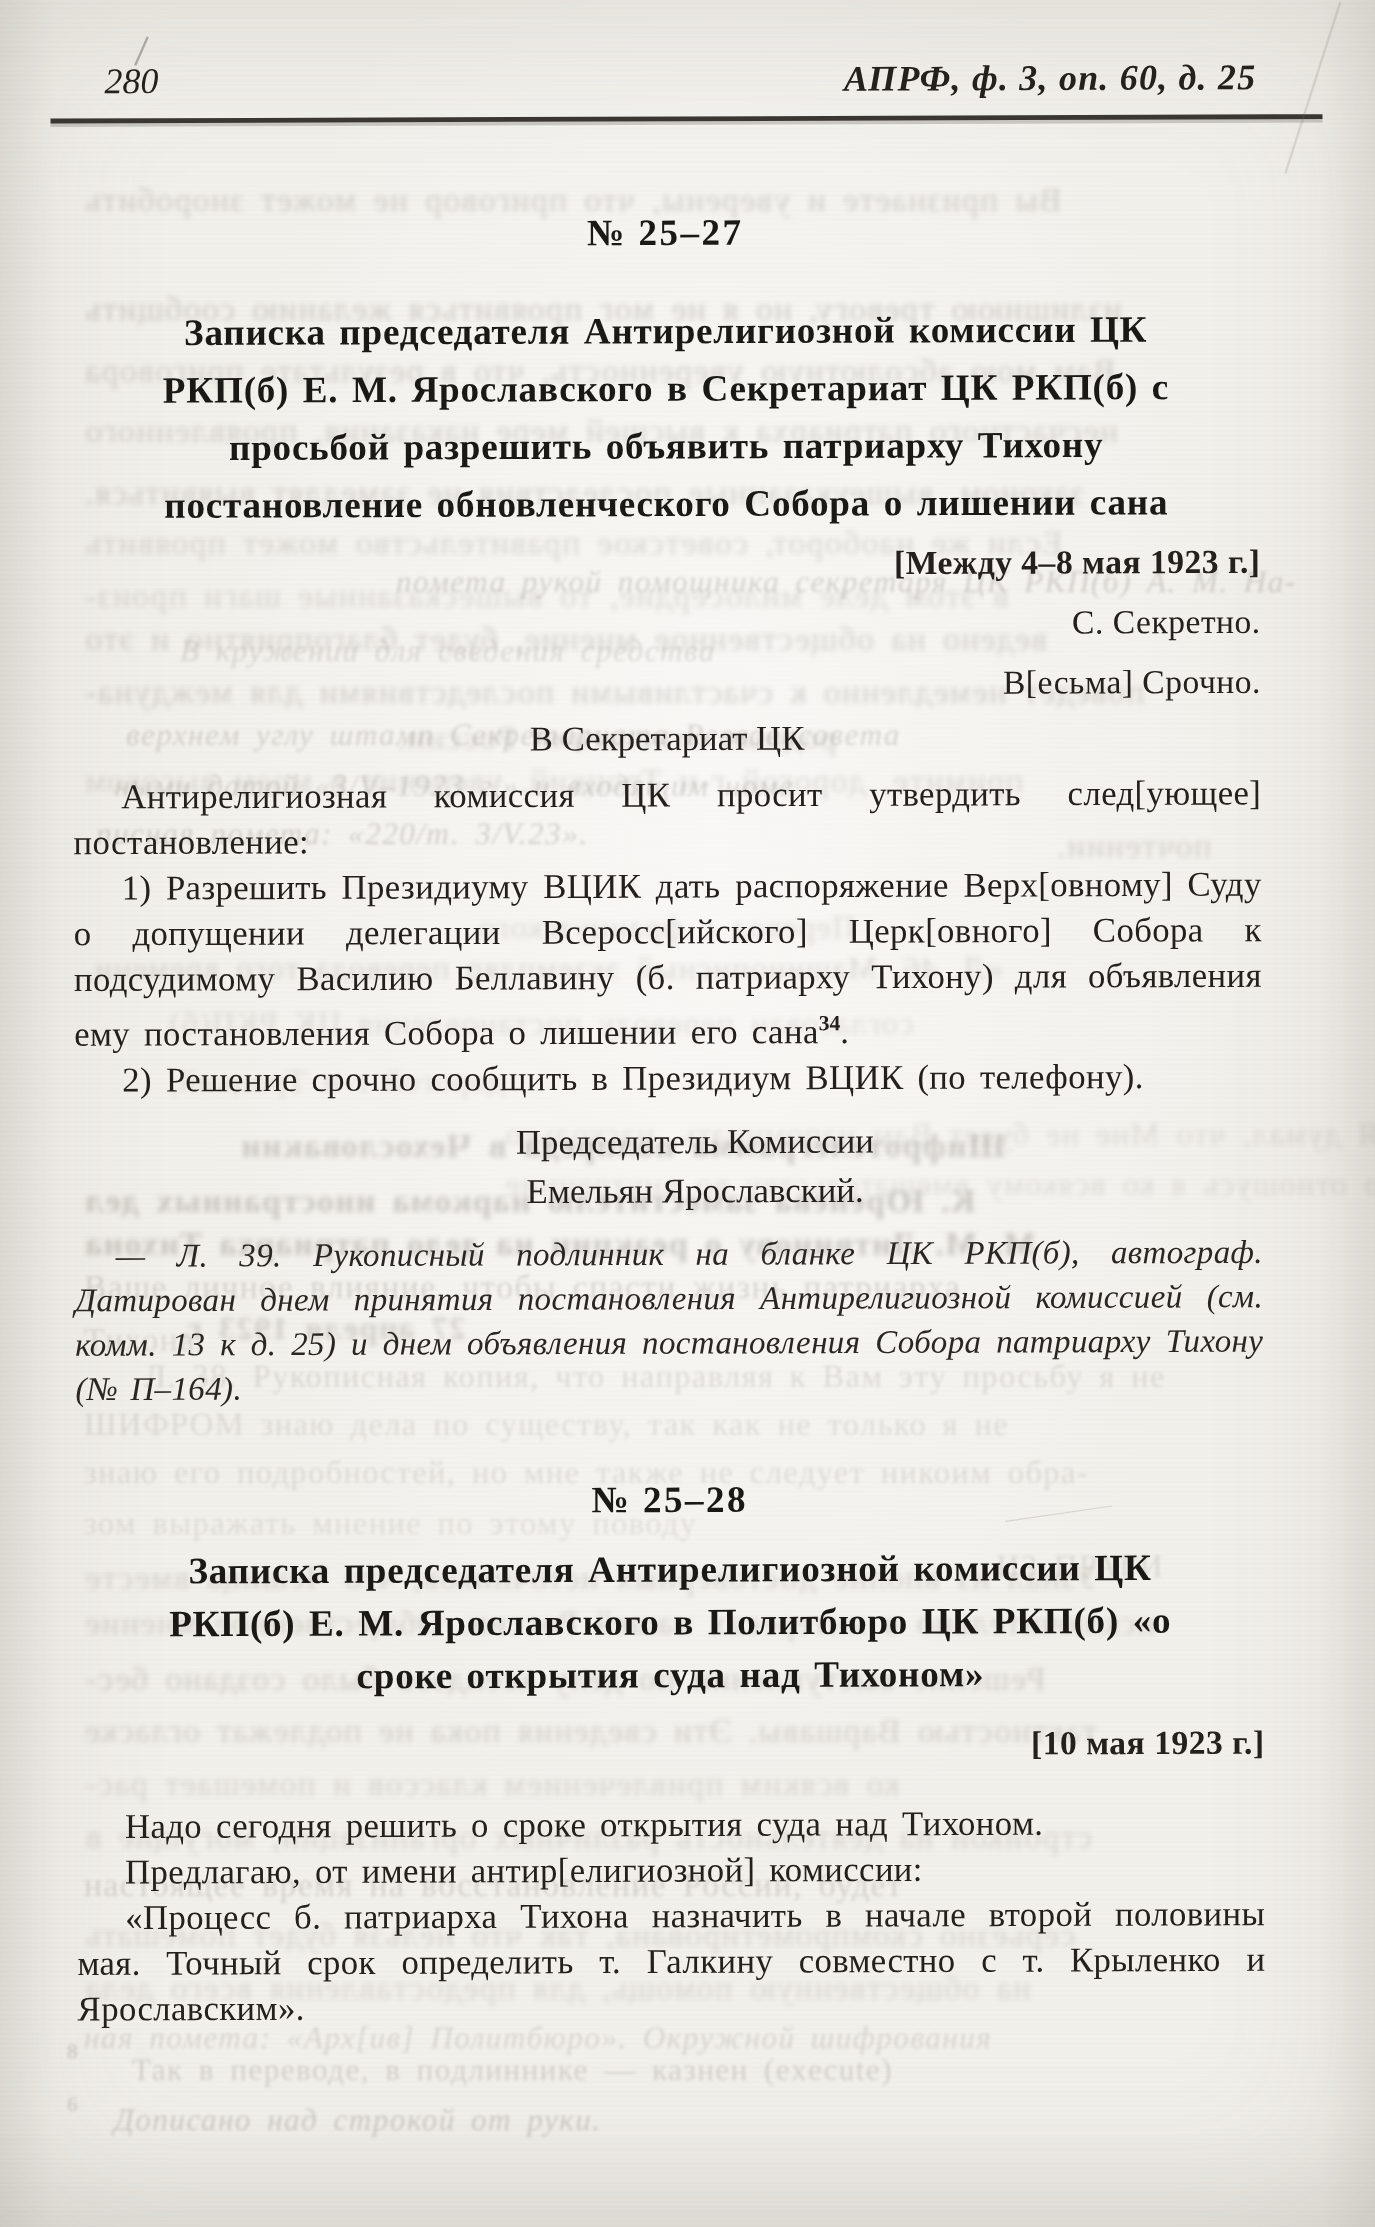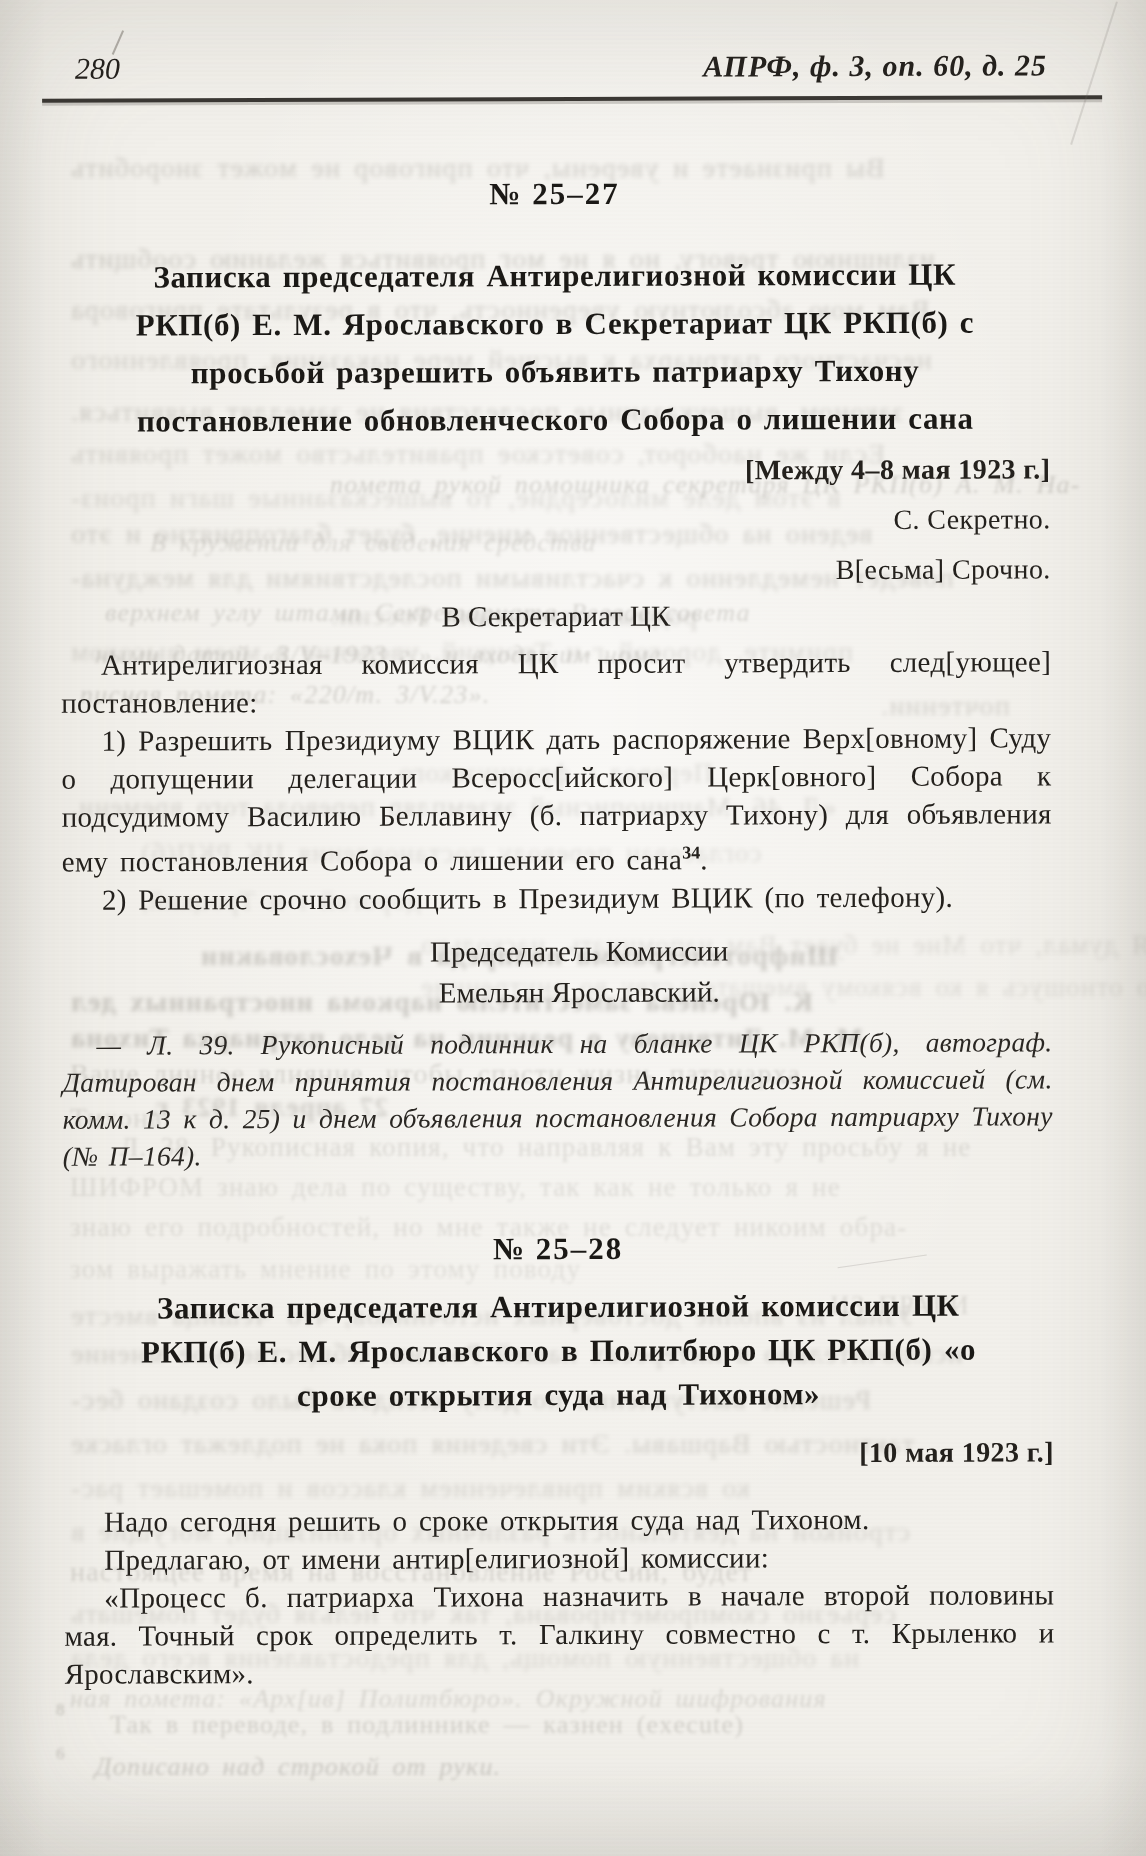--- a/index.html
+++ b/index.html
@@ -23,21 +23,21 @@
   .ghost{position:absolute;inset:0;overflow:hidden;pointer-events:none;}
   .ghost-line{
     position:absolute;white-space:nowrap;color:#79756d;
     filter:blur(1.5px);letter-spacing:1.2px;word-spacing:5px;
   }
   .gm{transform:scaleX(-1);filter:blur(2px);}
   .gi{font-style:italic;}
   .gb{font-weight:bold;}
   
   .header{position:absolute;top:50px;left:78px;right:96px;height:42px;font-size:30px;}
-  .pagenum{position:absolute;left:0;top:0;font-style:italic;}
+  .pagenum{position:absolute;left:12px;top:0;font-style:italic;}
   .ref{position:absolute;right:0;top:0;font-style:italic;font-weight:bold;letter-spacing:1px;}
   .rule{position:absolute;top:97px;left:45px;right:41px;height:4px;background:#3a3733;
         box-shadow:0 3px 0 rgba(58,55,51,.22);}
   
   .content{position:absolute;top:0;left:62px;width:990px;}
   .doc-num{margin:176px 0 0 0;text-align:center;font-weight:bold;font-size:31px;line-height:36px;letter-spacing:2px;color:#1b1916;}
   .title{margin:40px auto 0 auto;max-width:906px;text-align:center;font-weight:bold;
          font-size:31px;line-height:48px;letter-spacing:.6px;word-spacing:3px;color:#1b1916;}
   .t2{margin-top:18px;line-height:44px;}
   .dn2{margin-top:58px;}

